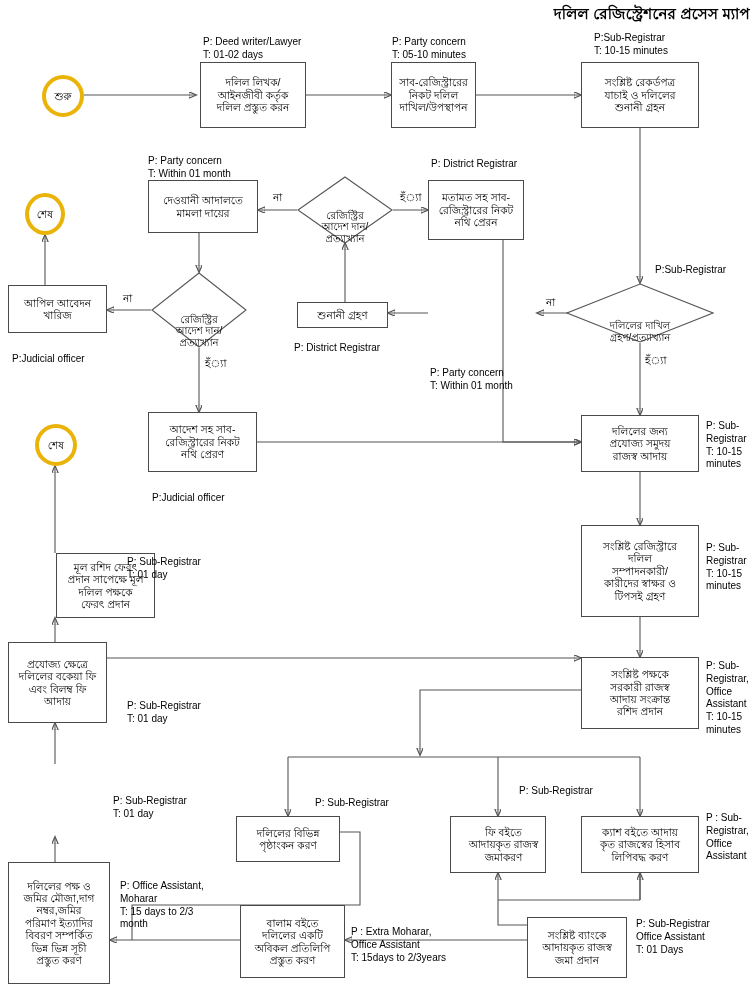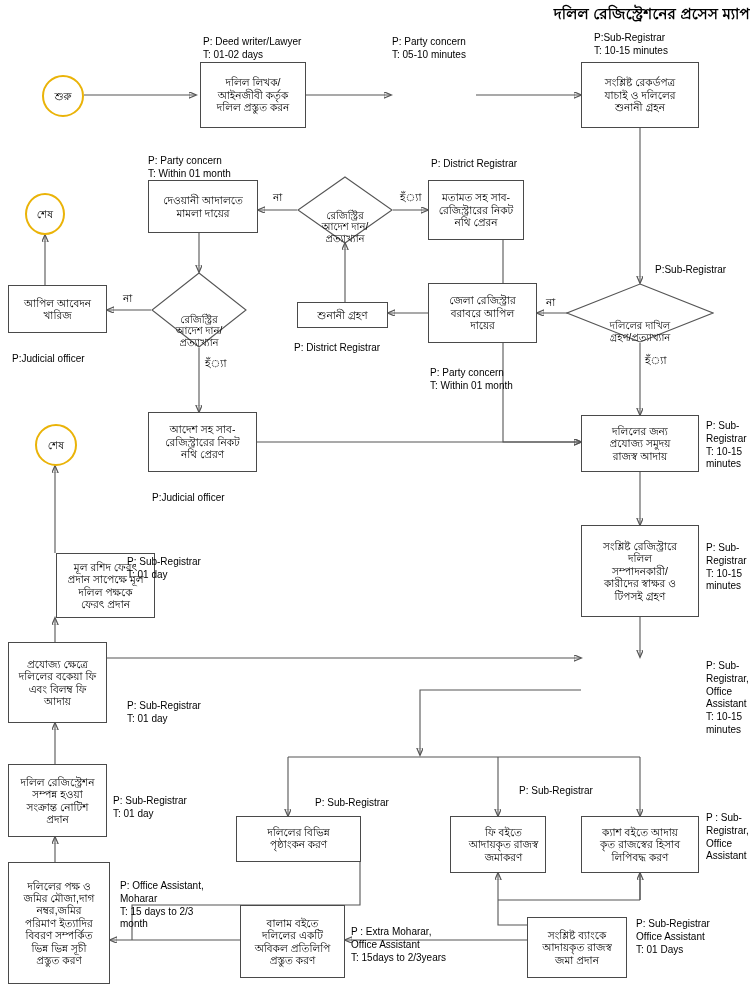--- a/index.html
+++ b/index.html
@@ -33,21 +33,21 @@
     line-height:1.18;
     font-size:10.5px;
     white-space:pre-line;
     background:#fff;
     z-index:3;
   }
   .proc{
     border:1px solid #4a4a4a;
   }
   .term{
-    border:2px solid #eab308;
+    border:4px solid #eab308;
     border-radius:50%;
     font-size:10.5px;
   }
   .dec{
     border:none;
     background:transparent;
     align-items:flex-end;
   }
   .dec .dec-shape{
     position:absolute;
@@ -170,36 +170,36 @@
 
     <path d="M55,642 L55,618" marker-end="url(#ar)"></path>
   </svg>
 
   <div class="node term" style="left:42px; top:75px; width:42px; height:42px;">শুরু</div>
 
   <div class="node proc" style="left:200px; top:62px; width:106px; height:66px;">দলিল লিখক/
 আইনজীবী কর্তৃক
 দলিল প্রস্তুত করন</div>
 
+  <div class="node proc" style="left:391px; top:62px; width:85px; height:66px;">সাব-রেজিস্ট্রারের
+নিকট দলিল
+দাখিল/উপস্থাপন</div>
 
   <div class="node proc" style="left:581px; top:62px; width:118px; height:66px;">সংশ্লিষ্ট রেকর্ডপত্র
 যাচাই ও দলিলের
 শুনানী গ্রহন</div>
 
   <div class="node dec" style="left:566px; top:283px; width:148px; height:60px;">
     <svg class="dec-shape" viewBox="0 0 148 60" preserveAspectRatio="none">
       <polygon points="74,1 147,30 74,59 1,30" fill="#fff" stroke="#555" stroke-width="1.1"></polygon>
     </svg>
     <span class="dec-txt">দলিলের দাখিল
 গ্রহণ/প্রত্যাখ্যান</span>
   </div>
 
-  <div class="node proc" style="left:428px; top:283px; width:109px; height:60px;">জেলা রেজিস্ট্রার
-বরাবরে আপিল
-দায়ের</div>
 
   <div class="node proc" style="left:297px; top:302px; width:91px; height:26px;">শুনানী গ্রহণ</div>
 
   <div class="node dec" style="left:297px; top:176px; width:96px; height:68px;">
     <svg class="dec-shape" viewBox="0 0 96 68" preserveAspectRatio="none">
       <polygon points="48,1 95,34 48,67 1,34" fill="#fff" stroke="#555" stroke-width="1.1"></polygon>
     </svg>
     <span class="dec-txt">রেজিস্ট্রির
 আদেশ দান/
 প্রত্যাখ্যান</span>
@@ -233,47 +233,47 @@
   <div class="node proc" style="left:581px; top:415px; width:118px; height:57px;">দলিলের জন্য
 প্রযোজ্য সমুদয়
 রাজস্ব আদায়</div>
 
   <div class="node proc" style="left:581px; top:525px; width:118px; height:92px;">সংশ্লিষ্ট রেজিস্ট্রারে
 দলিল
 সম্পাদনকারী/
 কারীদের স্বাক্ষর ও
 টিপসই গ্রহণ</div>
 
+  <div class="node proc" style="left:581px; top:657px; width:118px; height:72px;">সংশ্লিষ্ট পক্ষকে
+সরকারী রাজস্ব
+আদায় সংক্রান্ত
+রশিদ প্রদান</div>
 
   <div class="node proc" style="left:8px; top:642px; width:99px; height:81px;text-align:center;">প্রযোজ্য ক্ষেত্রে
 দলিলের বকেয়া ফি
 এবং বিলম্ব ফি
 আদায়</div>
 
-  <div class="node proc" style="left:8px; top:764px; width:99px; height:73px;">দলিল রেজিস্ট্রেশন
-সম্পন্ন হওয়া
-সংক্রান্ত নোটিশ
-প্রদান</div>
 
   <div class="node proc" style="left:8px; top:553px; width:99px; height:65px;margin-left:48px;">মূল রশিদ ফেরৎ
 প্রদান সাপেক্ষে মূল
 দলিল পক্ষকে
 ফেরৎ প্রদান</div>
 
   <div class="node term" style="left:35px; top:424px; width:42px; height:42px;">শেষ</div>
 
   <div class="node proc" style="left:8px; top:862px; width:102px; height:122px;">দলিলের পক্ষ ও
 জমির মৌজা,দাগ
 নম্বর,জমির
 পরিমাণ ইত্যাদির
 বিবরণ সম্পর্কিত
 ভিন্ন ভিন্ন সূচী
 প্রস্তুত করণ</div>
 
-  <div class="node proc" style="left:236px; top:816px; width:125px; height:46px;font-family:Liberation Serif, serif;">দলিলের বিভিন্ন
+  <div class="node proc" style="left:236px; top:816px; width:104px; height:46px;">দলিলের বিভিন্ন
 পৃষ্ঠাংকন করণ</div>
 
   <div class="node proc" style="left:450px; top:816px; width:96px; height:57px;padding-left:11px;">ফি বইতে
 আদায়কৃত রাজস্ব
 জমাকরণ</div>
 
   <div class="node proc" style="left:581px; top:816px; width:118px; height:57px;">ক্যাশ বইতে আদায়
 কৃত রাজস্বের হিসাব
 লিপিবদ্ধ করণ</div>
 

